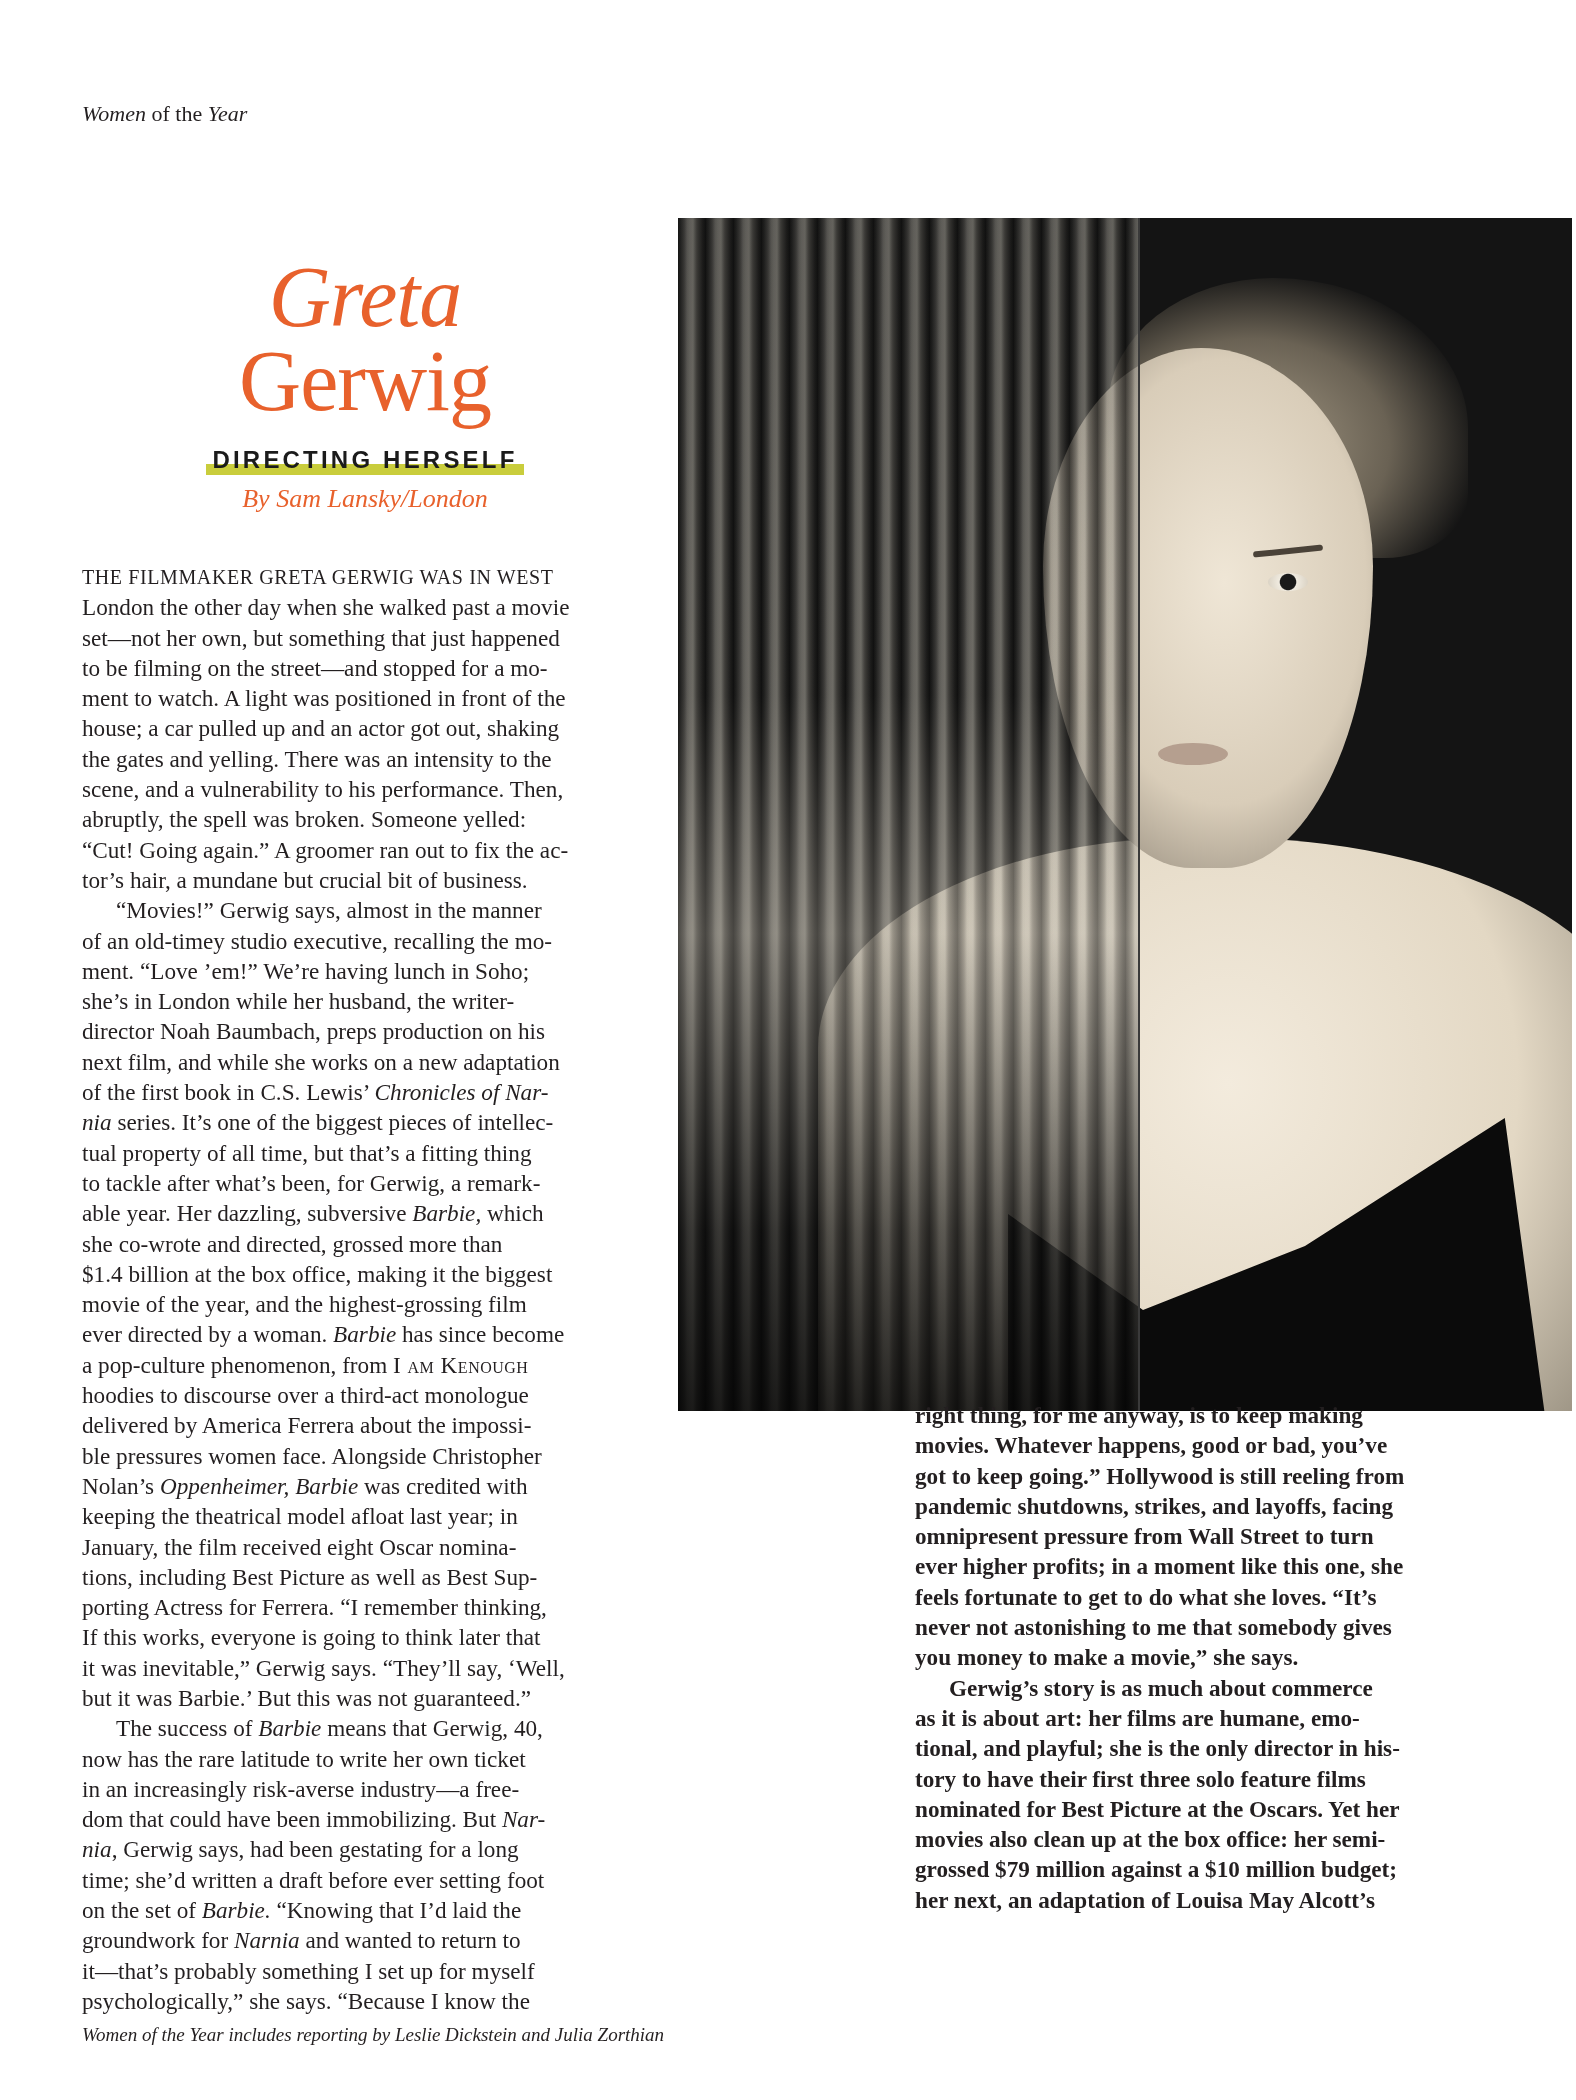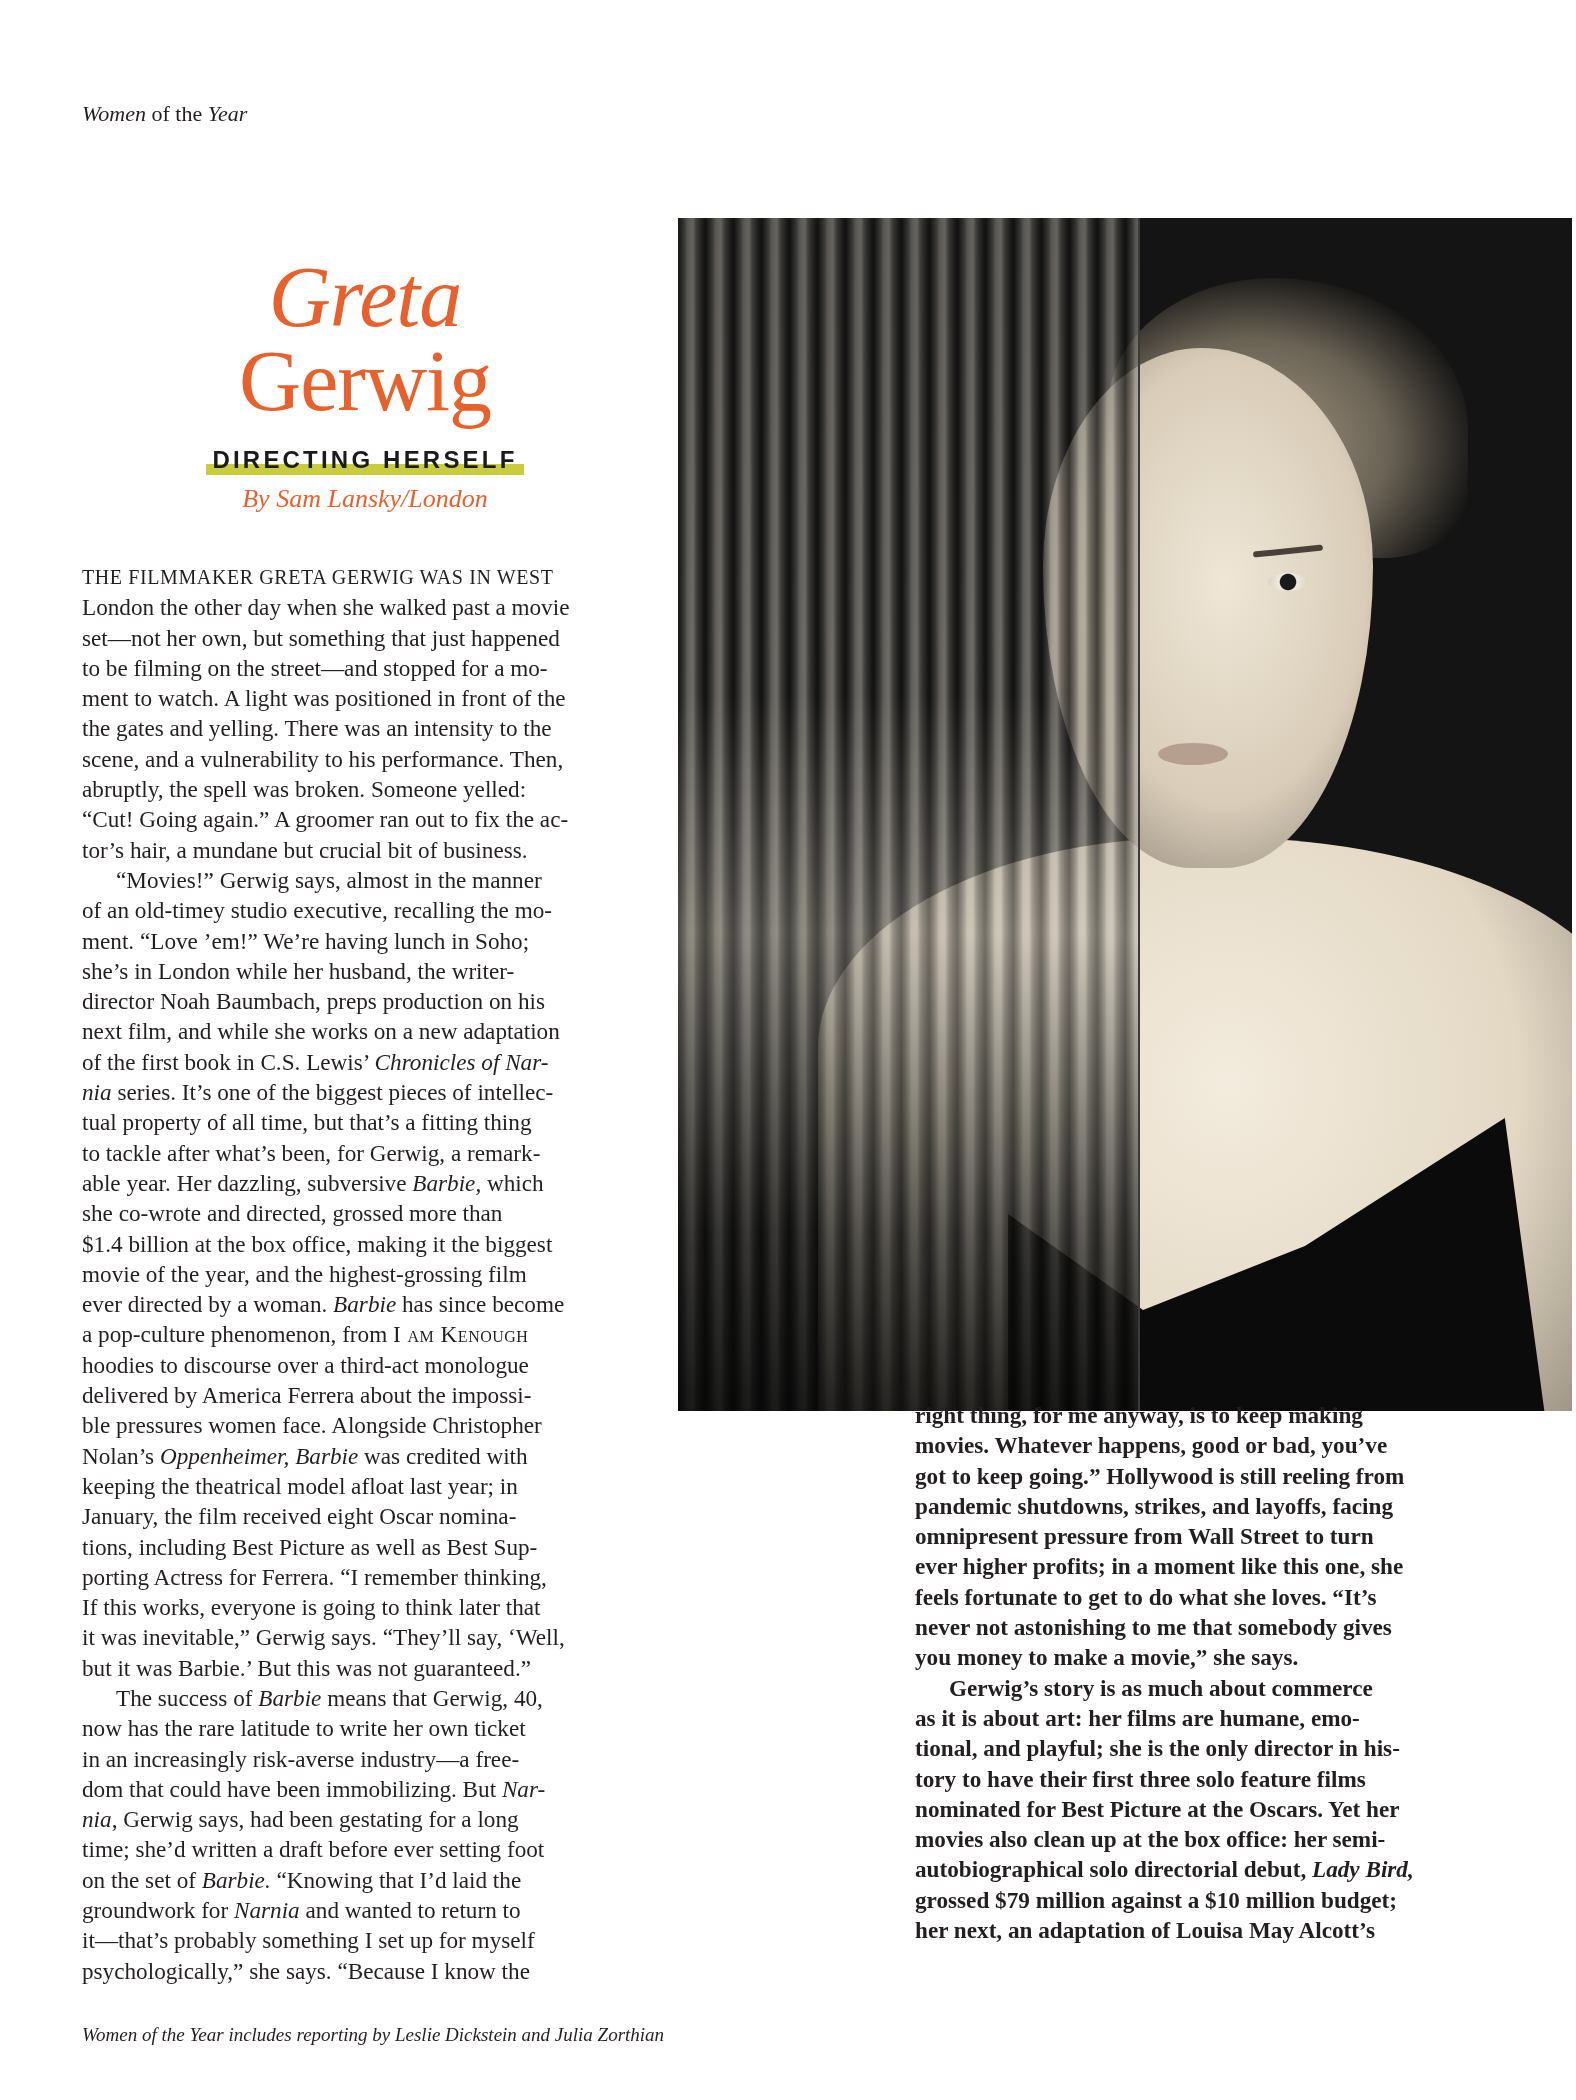--- a/index.html
+++ b/index.html
@@ -116,20 +116,21 @@
   </div>
   <div class="byline">By Sam Lansky/London</div>
 </div>
 
 <div class="col left-col">
   <span class="line lead-in">THE FILMMAKER GRETA GERWIG WAS IN WEST</span>
   <span class="line">London the other day when she walked past a movie</span>
   <span class="line">set—not her own, but something that just happened</span>
   <span class="line">to be filming on the street—and stopped for a mo-</span>
   <span class="line">ment to watch. A light was positioned in front of the</span>
+  <span class="line">house; a car pulled up and an actor got out, shaking</span>
   <span class="line">the gates and yelling. There was an intensity to the</span>
   <span class="line">scene, and a vulnerability to his performance. Then,</span>
   <span class="line">abruptly, the spell was broken. Someone yelled:</span>
   <span class="line">“Cut! Going again.” A groomer ran out to fix the ac-</span>
   <span class="line">tor’s hair, a mundane but crucial bit of business.</span>
   <span class="line indent">“Movies!” Gerwig says, almost in the manner</span>
   <span class="line">of an old-timey studio executive, recalling the mo-</span>
   <span class="line">ment. “Love ’em!” We’re having lunch in Soho;</span>
   <span class="line">she’s in London while her husband, the writer-</span>
   <span class="line">director Noah Baumbach, preps production on his</span>
@@ -190,18 +191,17 @@
   <span class="line">ever higher profits; in a moment like this one, she</span>
   <span class="line">feels fortunate to get to do what she loves. “It’s</span>
   <span class="line">never not astonishing to me that somebody gives</span>
   <span class="line">you money to make a movie,” she says.</span>
   <span class="line indent">Gerwig’s story is as much about commerce</span>
   <span class="line">as it is about art: her films are humane, emo-</span>
   <span class="line">tional, and playful; she is the only director in his-</span>
   <span class="line">tory to have their first three solo feature films</span>
   <span class="line">nominated for Best Picture at the Oscars. Yet her</span>
   <span class="line">movies also clean up at the box office: her semi-</span>
-  <span class="line"><span>autobiographical solo directorial debut, </span><i>Lady Bird,</i></span>
   <span class="line">grossed $79 million against a $10 million budget;</span>
   <span class="line">her next, an adaptation of Louisa May Alcott’s</span>
 </div>
 
 <div class="footer-credit">Women of the Year includes reporting by Leslie Dickstein and Julia Zorthian</div>
 
 </body></html>

